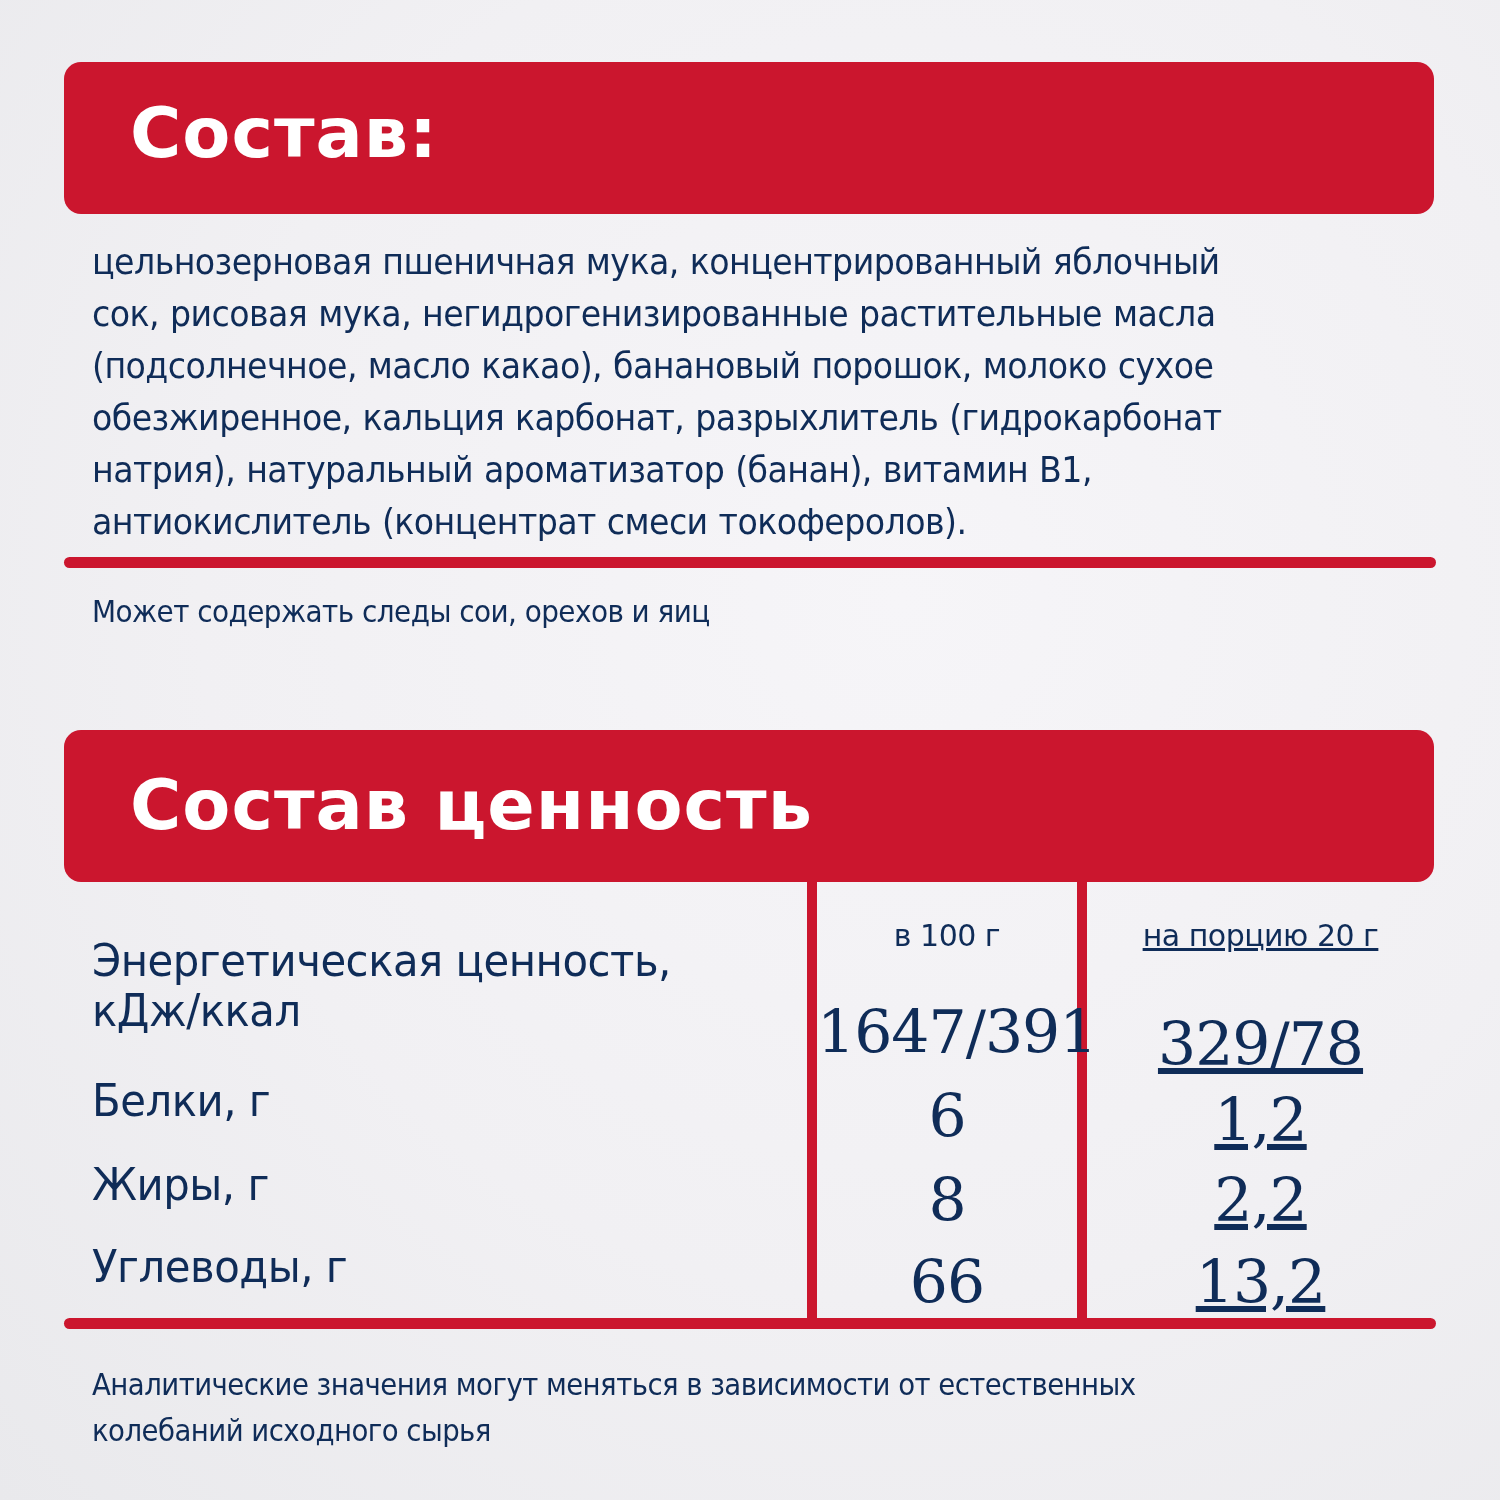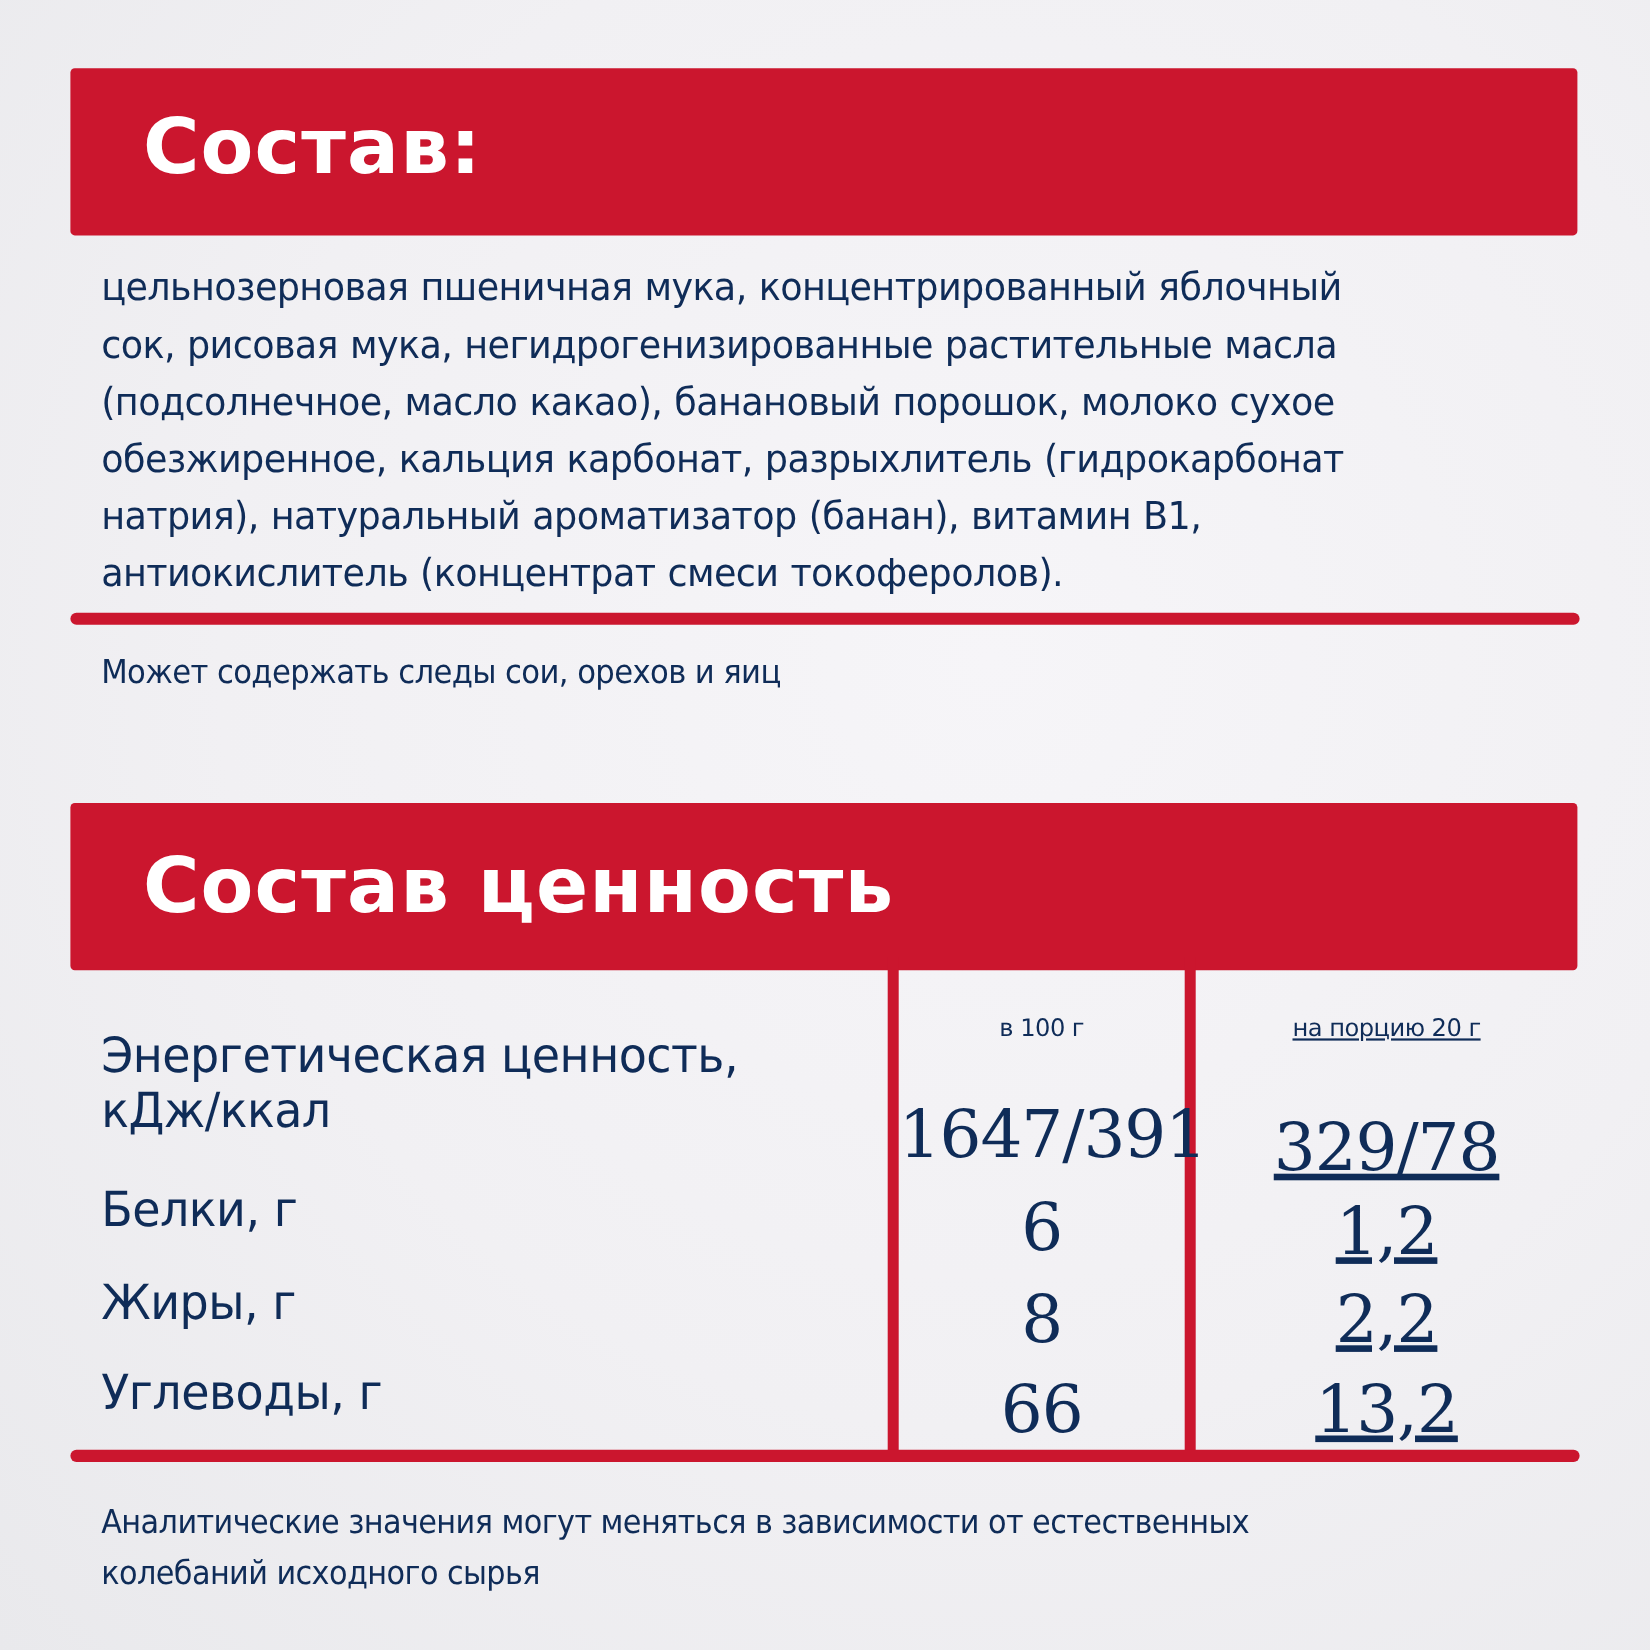--- a/index.html
+++ b/index.html
@@ -13,21 +13,21 @@
       overflow: hidden;
       background: radial-gradient(ellipse at 60% 40%, #f6f5f8 0%, #f1f0f3 55%, #e9e9ec 100%);
       font-family: "DejaVu Sans", "Liberation Sans", sans-serif;
       color: #0f2c58;
     }
     .banner {
       position: absolute;
       left: 64px;
       width: 1370px;
       background: #cb162e;
-      border-radius: 4px;
+      border-radius: 17px;
       color: #ffffff;
       font-family: "DejaVu Sans", sans-serif;
       font-weight: bold;
       box-sizing: border-box;
     }
     .banner-title {
       position: absolute;
       left: 66px;
       font-size: 70px;
       line-height: 1;
@@ -81,21 +81,21 @@
       font-size: 44px;
       line-height: 50px;
       white-space: nowrap;
       letter-spacing: -0.5px;
       transform: scaleX(0.95);
       transform-origin: left top;
     }
     .col-head {
       position: absolute;
       top: 916px;
-      font-size: 22px;
+      font-size: 30px;
       line-height: 40px;
       white-space: nowrap;
       text-align: center;
       letter-spacing: -0.5px;
     }
     .val {
       position: absolute;
       font-size: 60px;
       line-height: 56px;
       white-space: nowrap;

